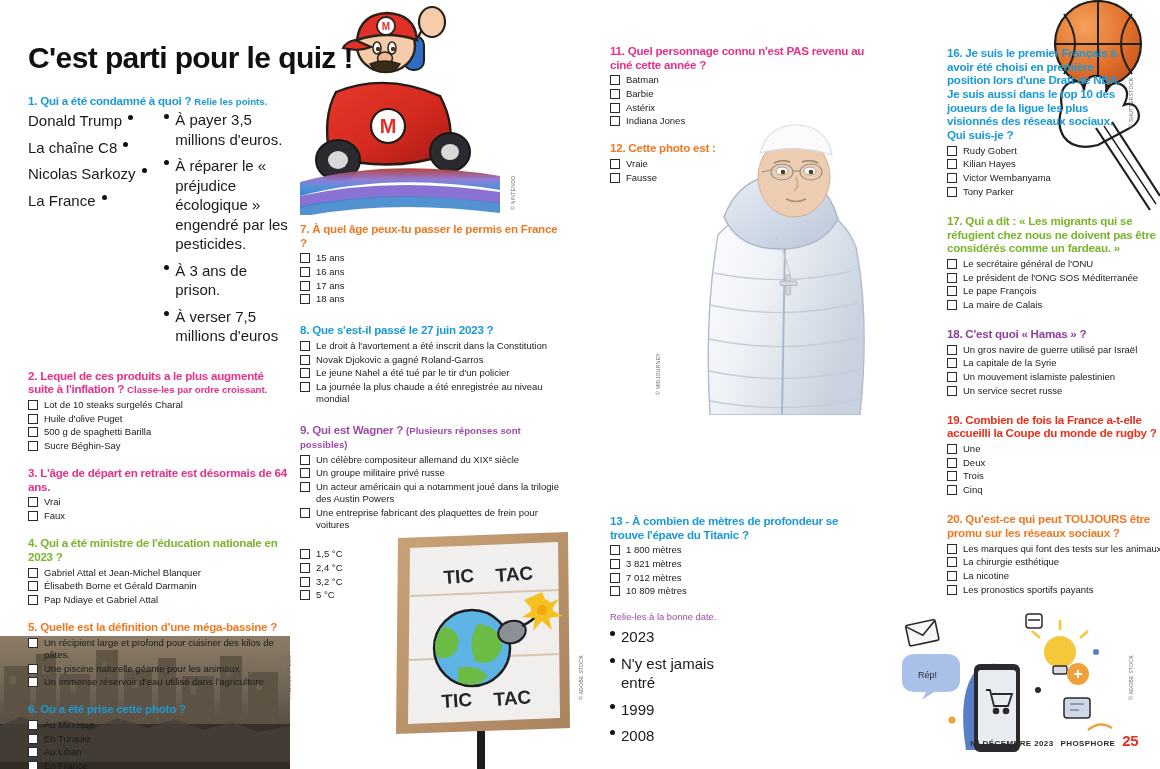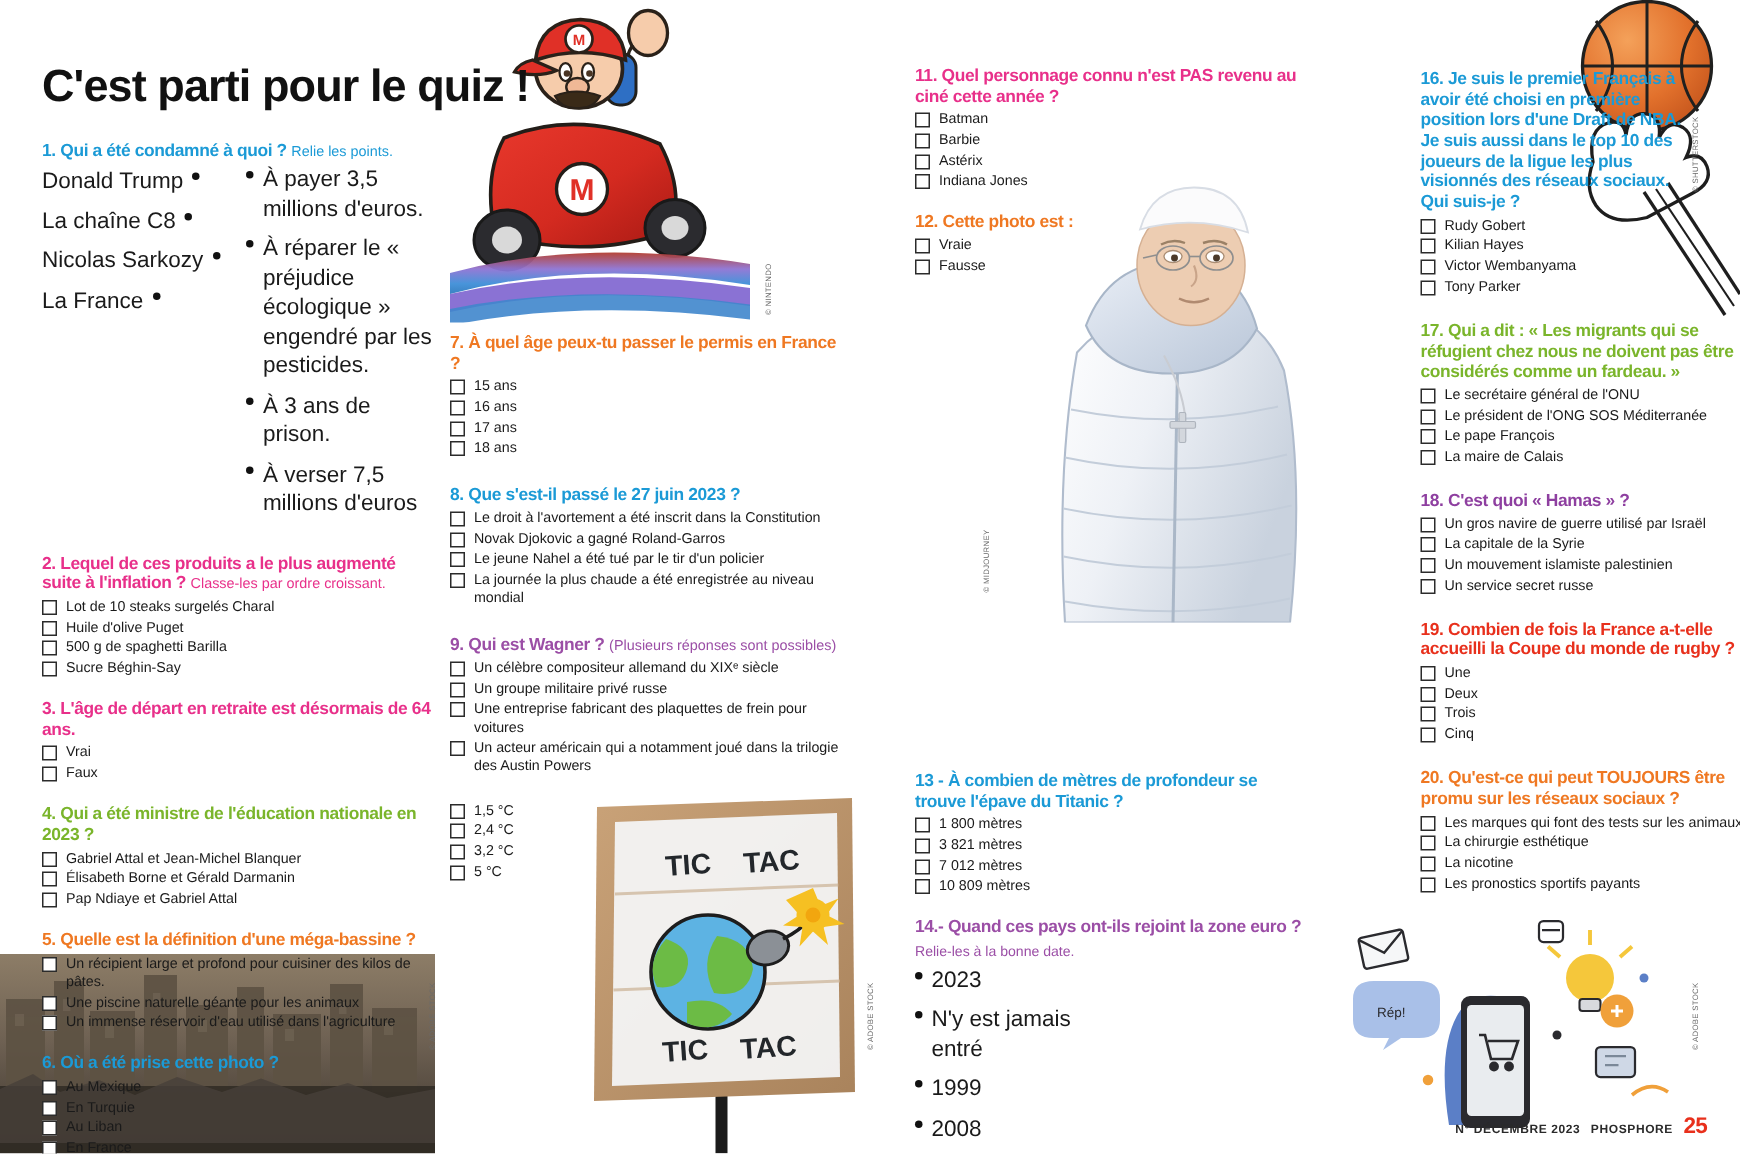--- a/index.html
+++ b/index.html
@@ -34,21 +34,21 @@
   
   .q { margin-bottom: 14px; }
   .q-title {
     font-size: 11.6px;
     font-weight: bold;
     line-height: 1.18;
     letter-spacing: -0.25px;
     margin-bottom: 3px;
   }
   .q-title .sub {
-    font-weight: normal;
+    font-weight: bold;
     font-size: 9.6px;
     letter-spacing: 0;
   }
   .q-sub {
     font-size: 9.4px;
     line-height: 1.25;
     margin-bottom: 4px;
   }
 
   
@@ -149,21 +149,21 @@
     letter-spacing: 0.2px;
     white-space: nowrap;
     transform-origin: left top;
     transform: rotate(-90deg);
     font-family: "Liberation Sans", sans-serif;
   }
 
   
   .footer {
     position: absolute;
-    right: 22px; bottom: 10px;
+    right: 22px; bottom: 20px;
     display: flex; align-items: baseline; gap: 7px;
     font-size: 8px; font-weight: bold;
     color: #2a2a2a;
     letter-spacing: 0.4px;
   }
   .footer .pageno {
     font-size: 15px;
     font-weight: bold;
     color: #e8301c;
     letter-spacing: -0.5px;
@@ -649,25 +649,25 @@
         <li>
             <span class="cb"></span>
             <span class="opt-text">Un célèbre compositeur allemand du XIXᵉ siècle</span>
           </li>
         <li>
             <span class="cb"></span>
             <span class="opt-text">Un groupe militaire privé russe</span>
           </li>
         <li>
             <span class="cb"></span>
+            <span class="opt-text">Un acteur américain qui a notamment joué dans la trilogie des Austin Powers</span>
+          </li>
+        <li>
+            <span class="cb"></span>
             <span class="opt-text">Une entreprise fabricant des plaquettes de frein pour voitures</span>
-          </li>
-        <li>
-            <span class="cb"></span>
-            <span class="opt-text">Un acteur américain qui a notamment joué dans la trilogie des Austin Powers</span>
           </li>
       </ul>
     </div>
 
     <div class="q10-wrap">
       <div class="q10-text">
         <ul class="opts" style="margin-top:3px;">
           <li>
               <span class="cb"></span>
               <span class="opt-text">1,5 °C</span>
@@ -752,24 +752,20 @@
             <span class="opt-text">7 012 mètres</span>
           </li>
         <li>
             <span class="cb"></span>
             <span class="opt-text">10 809 mètres</span>
           </li>
       </ul>
     </div>
 
     <div class="q" style="margin-top:14px;">
-      <div class="q-title c-violet">
-        <span>14.-</span>
-        <span>Quand ces pays ont-ils rejoint la zone euro ?</span>
-      </div>
       <div class="q-sub c-violet">Relie-les à la bonne date.</div>
       <div class="match">
         <div class="match-col right">
           <div class="match-item">
               <span class="dot"></span>
               <span class="mi-label">2023</span>
             </div>
           <div class="match-item">
               <span class="dot"></span>
               <span class="mi-label">N'y est jamais entré</span>

